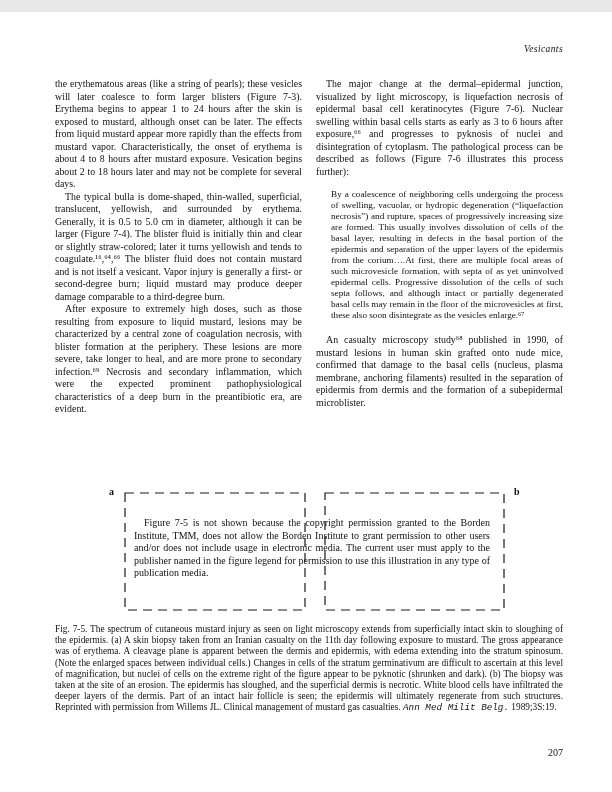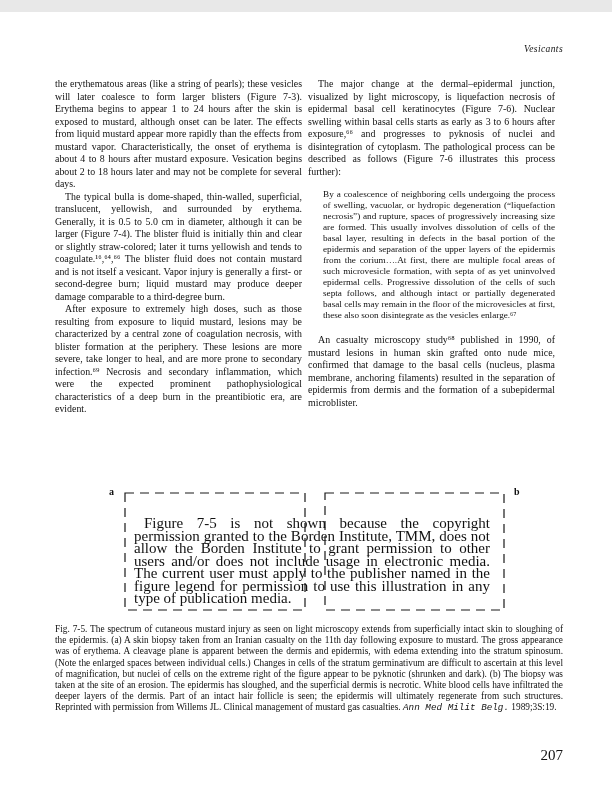--- a/index.html
+++ b/index.html
@@ -17,21 +17,21 @@
     top:32px;right:49px;
     font-style:italic;
     font-size:9.5px;
     letter-spacing:0.4px;
   }
   .columns{
     position:absolute;
     left:55px;top:66px;
     width:508px;
     display:flex;
-    gap:6px;
+    gap:14px;
   }
   .col{
     width:247px;
     font-size:9.9px;
     line-height:12.5px;
     text-align:justify;
   }
   .col p{margin:0;text-indent:10px;}
   .col p.noindent{text-indent:0;}
   .quote{
@@ -47,38 +47,38 @@
   }
   .fig-label.a{left:109px;top:474px;}
   .fig-label.b{left:514px;top:474px;}
   .panel-svg{position:absolute;display:block;}
   .panel-svg.a{left:124px;top:480px;}
   .panel-svg.b{left:324px;top:480px;}
   .copyright{
     position:absolute;
     left:134px;top:505px;
     width:356px;
-    font-size:15px;
+    font-size:10px;
     line-height:12.5px;
     text-align:justify;
     text-indent:10px;
   }
   .caption{
     position:absolute;
     left:55px;top:612px;
     width:508px;
     font-size:9.3px;
     line-height:11.2px;
     text-align:justify;
   }
   .caption .journal{font-style:italic;font-family:Liberation Mono, monospace;}
   .page-number{
     position:absolute;
     top:735px;right:49px;
-    font-size:15px;
+    font-size:10px;
   }
 </style>
 </head>
 <body>
 
 <div class="page">
 
   <div class="running-head">Vesicants</div>
 
   <div class="columns">

